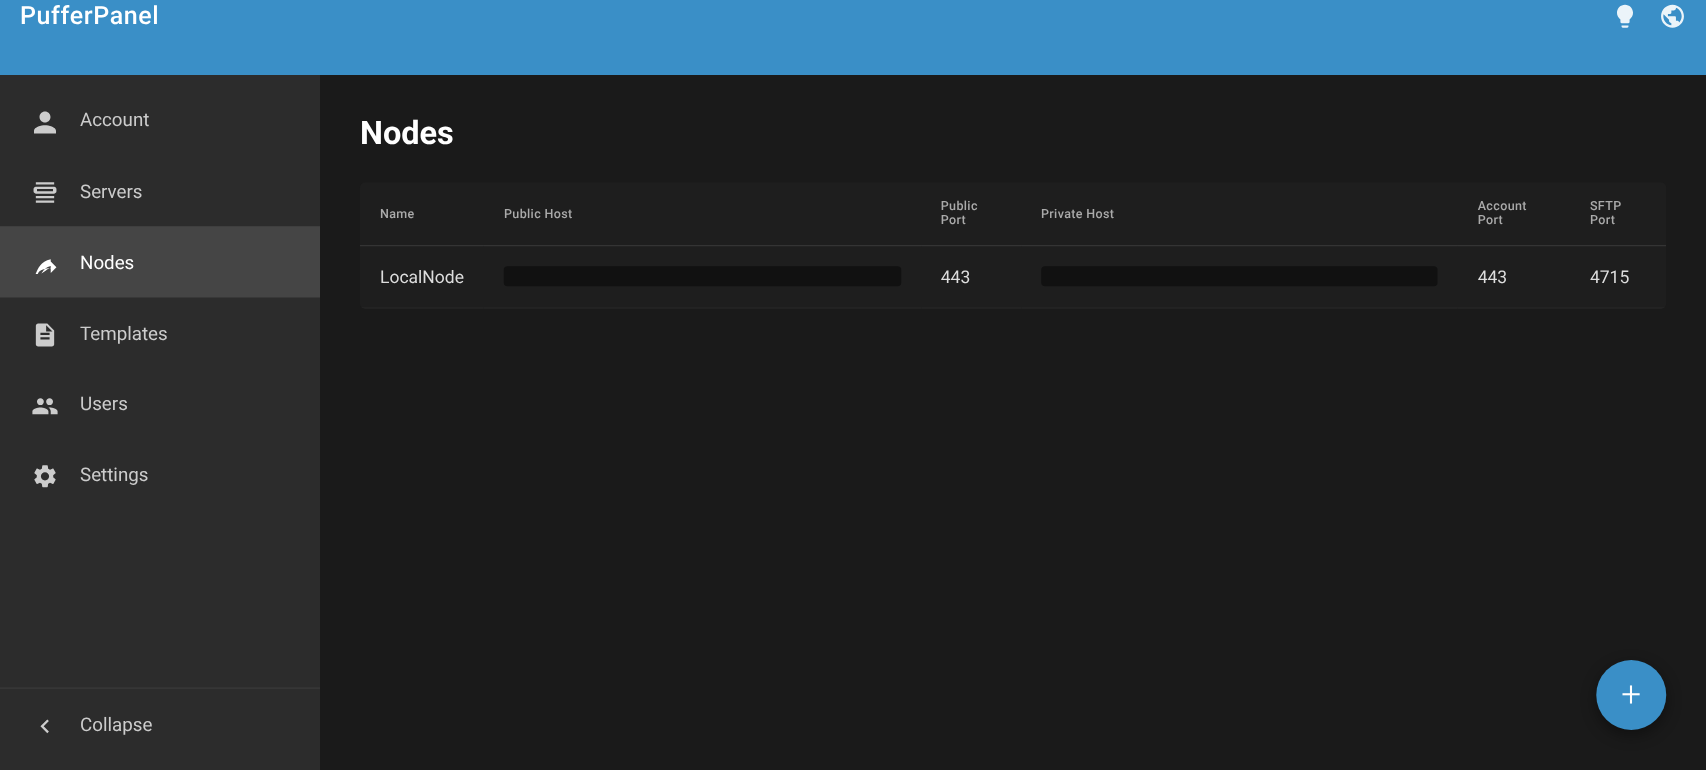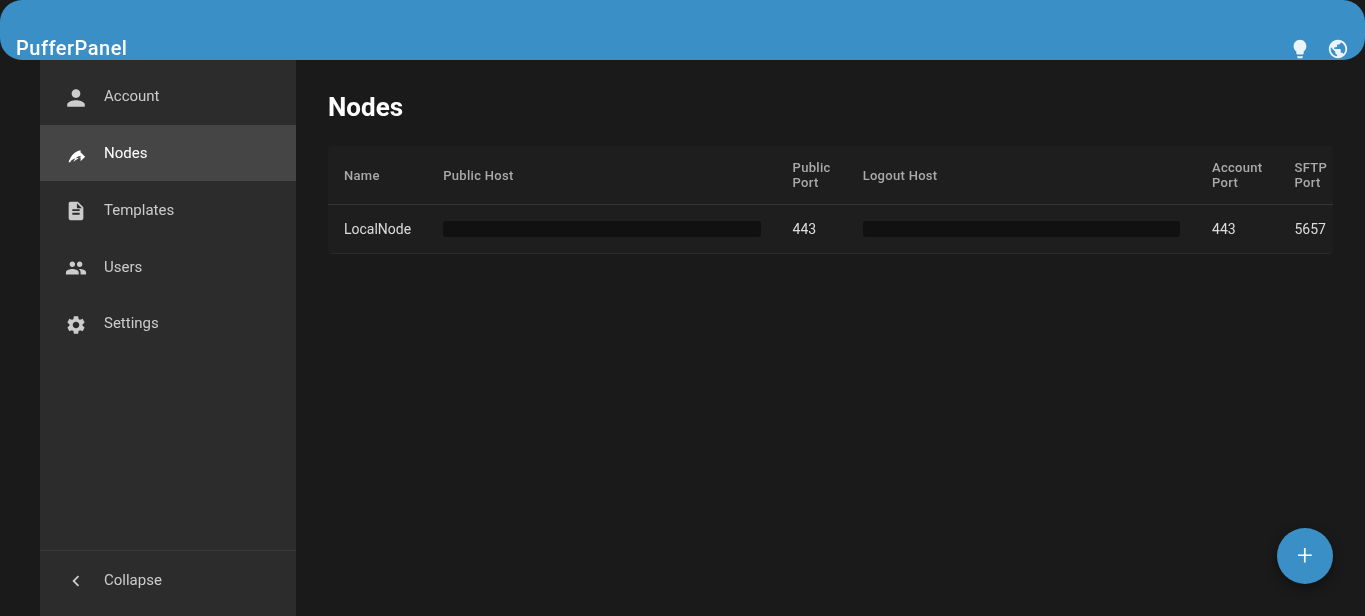--- a/index.html
+++ b/index.html
@@ -3,25 +3,24 @@
   <meta charset="utf-8">
   <style>
     * { margin: 0; padding: 0; box-sizing: border-box; }
     body { font-family: Roboto, Arial, sans-serif; background: #1a1a1a; color: #fff; display: flex; flex-direction: column; height: 616px; width: 1365px; overflow: hidden; }
 
     
     .header {
       background: #3a8fc7;
       height: 60px;
       display: flex;
-      align-items: flex-end;
+      align-items: flex-start;
       justify-content: space-between;
       padding: 0 16px;
       flex-shrink: 0;
-      border-radius: 22px;
     }
     .header-title {
       font-size: 20px;
       font-weight: 500;
       color: #fff;
       letter-spacing: 0.5px;
     }
     .header-icons {
       display: flex;
       gap: 16px;
@@ -41,21 +40,20 @@
       overflow: hidden;
     }
 
     
     .sidebar {
       width: 256px;
       background: #2c2c2c;
       display: flex;
       flex-direction: column;
       flex-shrink: 0;
-      margin-left: 40px;
     }
     .sidebar-nav {
       flex: 1;
       padding-top: 8px;
     }
     .sidebar-item {
       display: flex;
       align-items: center;
       gap: 16px;
       padding: 16px 24px;
@@ -104,21 +102,21 @@
     table {
       width: 100%;
       border-collapse: collapse;
     }
     thead tr {
       border-bottom: 1px solid rgba(255,255,255,0.1);
     }
     thead th {
       text-align: left;
       padding: 14px 16px;
-      font-size: 13px;
+      font-size: 10px;
       font-weight: 500;
       color: #aaa;
       letter-spacing: 0.3px;
     }
     tbody tr {
       border-bottom: 1px solid rgba(255,255,255,0.05);
     }
     tbody td {
       padding: 16px 16px;
       font-size: 14px;
@@ -191,20 +189,28 @@
 
       <div class="sidebar-item">
         <span class="icon">
           <svg class="svg-icon" viewBox="0 0 24 24">
               <path d="M12 12c2.7 0 4.8-2.1 4.8-4.8S14.7 2.4 12 2.4 7.2 4.5 7.2 7.2 9.3 12 12 12zm0 2.4c-3.2 0-9.6 1.6-9.6 4.8v2.4h19.2v-2.4c0-3.2-6.4-4.8-9.6-4.8z"></path>
             </svg>
         </span>
         <span>Account</span>
       </div>
 
+      <div class="sidebar-item">
+        <span class="icon">
+          <svg class="svg-icon" viewBox="0 0 24 24">
+              <path d="M20 3H4v2h16V3zM4 15h16v2H4v-2zM20 7H4c-1.1 0-2 .9-2 2v2c0 1.1.9 2 2 2h16c1.1 0 2-.9 2-2V9c0-1.1-.9-2-2-2zm-1 4H5v-2h14v2zM4 19h16v2H4v-2z"></path>
+            </svg>
+        </span>
+        <span>Servers</span>
+      </div>
 
       <div class="sidebar-item active">
         <span class="icon">
           <svg class="svg-icon" viewBox="0 0 24 24">
               <path d="M17 8C8 10 5.9 16.17 3.82 21H5.71c.18-.47.38-.94.6-1.4C8.1 17.6 11.5 16 17 16v4l5-5-5-5v3zm-2.8 8.9C12.4 18.5 10.6 19.4 9 20.4c.1-.2.2-.4.3-.6C11 17 13.1 15 17 14v1.5c-1 .3-1.8.8-2.8 1.4z"></path>
             </svg>
         </span>
         <span>Nodes</span>
       </div>
 
@@ -253,33 +259,33 @@
   <main class="main">
     <h1 class="page-title">Nodes</h1>
 
     <div class="table-container">
       <table>
         <thead>
           <tr>
             <th>Name</th>
             <th>Public Host</th>
             <th>Public Port</th>
-            <th>Logout Host</th>
+            <th>Private Host</th>
             <th>Account Port</th>
             <th>SFTP Port</th>
           </tr>
         </thead>
         <tbody>
           <tr>
             <td>LocalNode</td>
             <td><span class="redacted">████████████████████████████████</span></td>
             <td>443</td>
             <td><span class="redacted">████████████████████████████████</span></td>
             <td>443</td>
-            <td>5657</td>
+            <td>4715</td>
           </tr>
         </tbody>
       </table>
     </div>
 
     <div class="fab">
       <span>+</span>
     </div>
   </main>
 </div>

